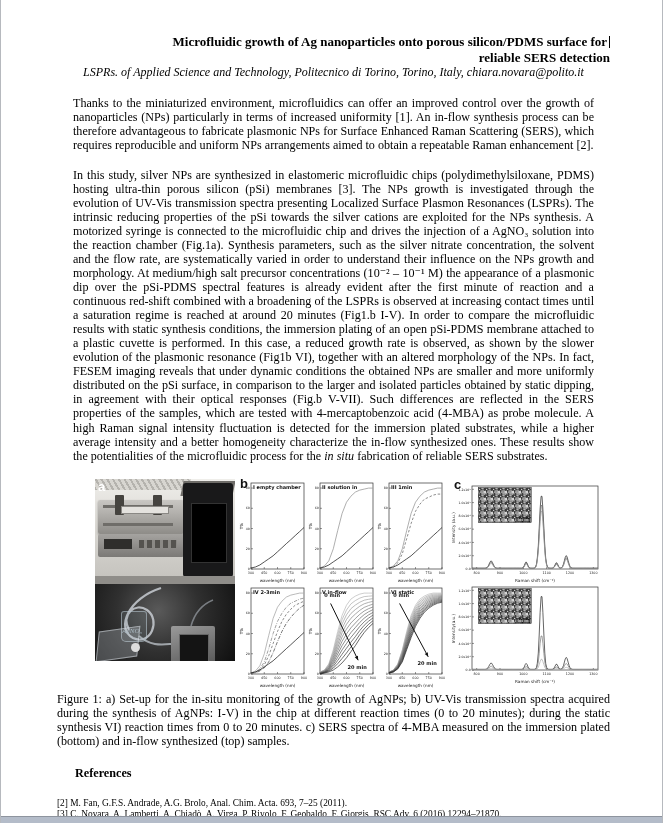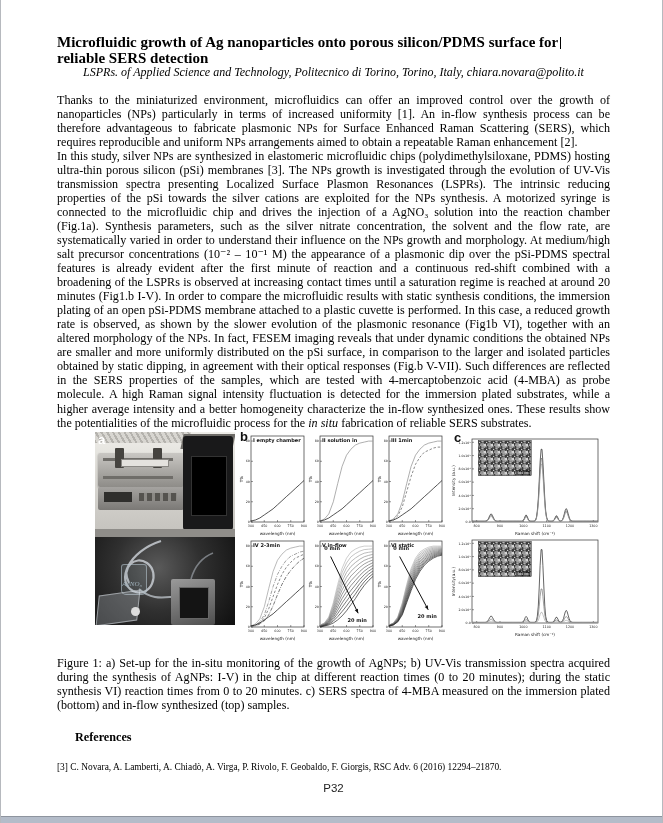--- a/index.html
+++ b/index.html
@@ -1,26 +1,26 @@
 <!DOCTYPE html>
 <html><head>
 <meta charset="utf-8">
 <style>
   html,body{margin:0;padding:0;background:#fff;}
   body{width:663px;height:823px;position:relative;overflow:hidden;
        font-family:"Liberation Serif","DejaVu Serif",serif;color:#000;
        border-left:1px solid #b6b9be;border-right:1px solid #b6b9be;box-sizing:border-box;}
   .content{padding:34px 52px 0 56px;}
-  h1{font-size:15px;line-height:16px;text-align:left;margin:0;font-weight:bold;}
+  h1{font-size:13px;line-height:16px;text-align:right;margin:0;font-weight:bold;}
   .caret{display:inline-block;width:1px;height:12px;background:#000;vertical-align:-2px;margin-left:2px;}
   .authors{margin:15px 0 0 0;font-size:12.2px;line-height:14.5px;text-align:center;white-space:pre-line;}
   .lead-author{font-style:italic;text-decoration:underline;}
   .affiliation{margin:0;font-size:12px;line-height:13.5px;text-align:center;font-style:italic;}
   .abstract{margin-top:13px;font-size:12.1px;line-height:14.05px;}
-  .abstract p{margin:0;text-align:justify;}
+  .abstract p{margin:16px;text-align:justify;}
   .it{font-style:italic;}
   .figure{display:flex;margin:2px 0 2px 38px;align-items:flex-start;}
   .panel-a{position:relative;width:140px;display:flex;flex-direction:column;flex:none;}
   .panel-b{position:relative;margin-left:4px;flex:none;}
   .panel-c{position:relative;margin-left:5px;flex:none;padding-top:4px;}
   .bgrid{display:grid;grid-template-columns:repeat(3,69px);grid-auto-rows:105px;}
   .bplot,.cplot{position:relative;}
   .cplot{width:152px;height:101px;}
   svg{display:block;}
   svg text{font-family:"DejaVu Sans","Liberation Sans",sans-serif;}
@@ -40,35 +40,35 @@
   .syringe{position:absolute;left:26px;top:27px;width:46px;height:6px;background:#e4e2de;border:1px solid #8a8884;}
   .pump-base{position:absolute;left:3px;top:55px;width:86px;height:23px;border-radius:2px;
     background:linear-gradient(#a5a3a0,#7b7976);}
   .pump-display{position:absolute;left:9px;top:60px;width:28px;height:10px;background:#2f2e2c;}
   .pump-buttons{position:absolute;left:44px;top:61px;width:38px;height:8px;
     background:repeating-linear-gradient(90deg,#55534f 0 5px,#8b8985 5px 8px);}
   .chamber{position:absolute;right:2px;top:4px;width:50px;height:94px;background:#19191a;border-radius:3px;}
   .chamber-lid{position:absolute;right:1px;top:2px;width:52px;height:15px;background:#6e6c68;transform:skewX(-12deg);}
   .chamber-inner{position:absolute;right:8px;top:24px;width:34px;height:58px;background:#000;border:1px solid #333;}
   .bench{position:absolute;bottom:0;left:0;right:0;height:8px;background:#8f8d89;}
-  .photo-bottom{position:relative;height:88px;overflow:hidden;
+  .photo-bottom{position:relative;height:77px;overflow:hidden;
     background:radial-gradient(circle at 45% 35%,#5a5a5a 0%,#303030 45%,#0f0f0f 100%);}
   .tubes{position:absolute;left:0;top:0;}
   .vial{position:absolute;left:26px;top:27px;width:24px;height:29px;border-radius:3px 3px 5px 5px;
     border:1px solid rgba(190,205,215,.55);background:rgba(160,180,190,.12);}
   .vial-label{position:absolute;left:27px;top:43px;font:italic 7px "Liberation Serif",serif;color:#9fb0ba;}
   .holder{position:absolute;left:76px;top:42px;width:44px;height:46px;border-radius:2px;
     background:linear-gradient(160deg,#9a9a9a,#4e4e4e);}
   .holder-slot{position:absolute;left:84px;top:50px;width:28px;height:30px;background:#141414;border:1px solid #666;}
   .pdms{position:absolute;left:2px;bottom:2px;width:40px;height:28px;
     background:rgba(205,212,218,.28);border:1px solid rgba(225,232,238,.5);
     transform:rotate(-8deg) skewX(-14deg);}
   .blob{position:absolute;left:36px;bottom:9px;width:9px;height:9px;border-radius:50%;background:#ddd;}
   
-  .caption{margin:14px 0 0 0;font-size:12.1px;line-height:14.05px;text-align:justify;}
+  .caption{margin:3px 0 0 0;font-size:12.1px;line-height:14.05px;text-align:justify;}
   .refs-heading{margin:18px;font-size:12.2px;font-weight:bold;line-height:14px;}
   .ref-item{margin:0;font-size:9.4px;line-height:11.4px;}
   .pageno{margin:9px 0 4px 0;text-align:center;font:11.5px "Liberation Sans",sans-serif;color:#222;}
   .bottom-bar{position:absolute;bottom:0;left:0;right:0;height:6px;
     background:#b4bcc9;border-top:1px solid #8e949e;}
 </style>
 </head>
 <body>
 
 <div class="content">
@@ -475,19 +475,20 @@
           </svg>
         </div>
     </div>
 
   </div>
 
   <p class="caption">Figure 1: a) Set-up for the in-situ monitoring of the growth of AgNPs; b) UV-Vis transmission spectra acquired during the synthesis of AgNPs: I-V) in the chip at different reaction times (0 to 20 minutes); during the static synthesis VI) reaction times from 0 to 20 minutes. c) SERS spectra of 4-MBA measured on the immersion plated (bottom) and in-flow synthesized (top) samples.</p>
 
   <p class="refs-heading">References</p>
   <div>
+    <p class="ref-item">[2] M. Fan, G.F.S. Andrade, A.G. Brolo, Anal. Chim. Acta. 693, 7–25 (2011).</p>
     <p class="ref-item">[3] C. Novara, A. Lamberti, A. Chiadò, A. Virga, P. Rivolo, F. Geobaldo, F. Giorgis, RSC Adv. 6 (2016) 12294–21870.</p>
   </div>
 
   <p class="pageno">P32</p>
 </div>
 
 <div class="bottom-bar"></div>
 
 </body></html>

